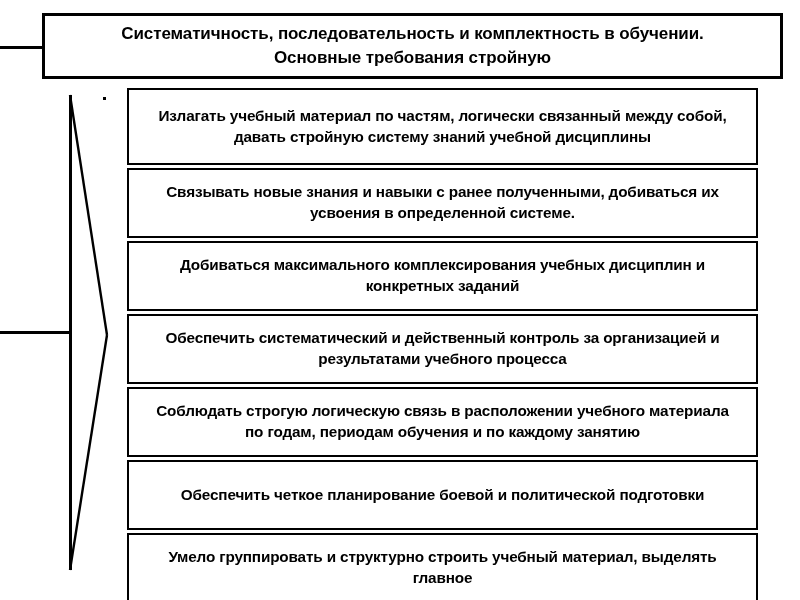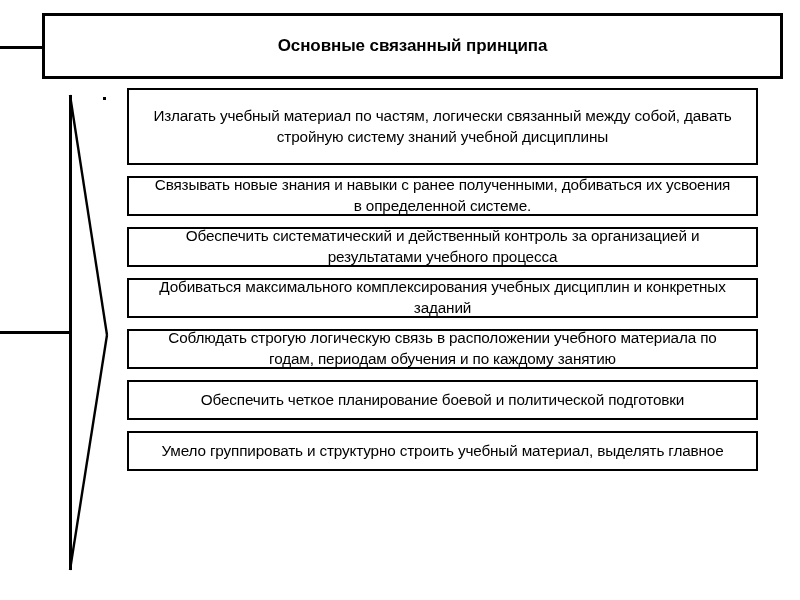--- a/index.html
+++ b/index.html
@@ -87,68 +87,70 @@
   .items-col {
     position: absolute;
     left: 127px;
     top: 88px;
     width: 631px;
   }
   .item-box {
     box-sizing: border-box;
     border: 2.5px solid #000000;
     background: #ffffff;
-    margin-bottom: 11px;
+    margin-bottom: 3px;
     display: flex;
     align-items: center;
     justify-content: center;
     padding: 3px 24px;
+    font-weight: bold;
   }
   .item-box.h3 { height: 77px; }
-  .item-box.h2 { height: 40px; }
+  .item-box.h2 { height: 70px; }
   .item-text {
     font-size: 15.3px;
     line-height: 1.36;
     color: #000000;
     text-align: center;
     letter-spacing: -0.15px;
   }
 </style>
 </head>
 <body>
 
 <div id="stage">
 
   <div class="connector connector-top"></div>
   <div class="connector connector-mid"></div>
 
   <div class="title-box">
-    <div class="title-line">Основные связанный принципа</div>
+    <div class="title-line">Систематичность, последовательность и комплектность в обучении.</div>
+    <div class="title-line">Основные требования стройную</div>
   </div>
 
   <svg class="brace" viewBox="0 0 60 500" preserveAspectRatio="none">
     <path d="M 10.5 10 L 10.5 485" stroke="#000000" stroke-width="3" fill="none"></path>
     <path d="M 10 10 L 47 250" stroke="#000000" stroke-width="2.4" fill="none"></path>
     <path d="M 47 250 L 10 485" stroke="#000000" stroke-width="2.4" fill="none"></path>
   </svg>
 
   <div class="dot-artifact"></div>
 
   <div class="items-col">
     <div class="item-box h3">
       <div class="item-text">Излагать учебный материал по частям, логически связанный между собой, давать стройную систему знаний учебной дисциплины</div>
     </div>
     <div class="item-box h2">
       <div class="item-text">Связывать новые знания и навыки с ранее полученными, добиваться их усвоения в определенной системе.</div>
     </div>
     <div class="item-box h2">
-      <div class="item-text">Обеспечить систематический и действенный контроль за организацией и результатами учебного процесса</div>
+      <div class="item-text">Добиваться максимального комплексирования учебных дисциплин и конкретных заданий</div>
     </div>
     <div class="item-box h2">
-      <div class="item-text">Добиваться максимального комплексирования учебных дисциплин и конкретных заданий</div>
+      <div class="item-text">Обеспечить систематический и действенный контроль за организацией и результатами учебного процесса</div>
     </div>
     <div class="item-box h2">
       <div class="item-text">Соблюдать строгую логическую связь в расположении учебного материала по годам, периодам обучения и по каждому занятию</div>
     </div>
     <div class="item-box h2">
       <div class="item-text">Обеспечить четкое планирование боевой и политической подготовки</div>
     </div>
     <div class="item-box h2">
       <div class="item-text">Умело группировать и структурно строить учебный материал, выделять главное</div>
     </div>

